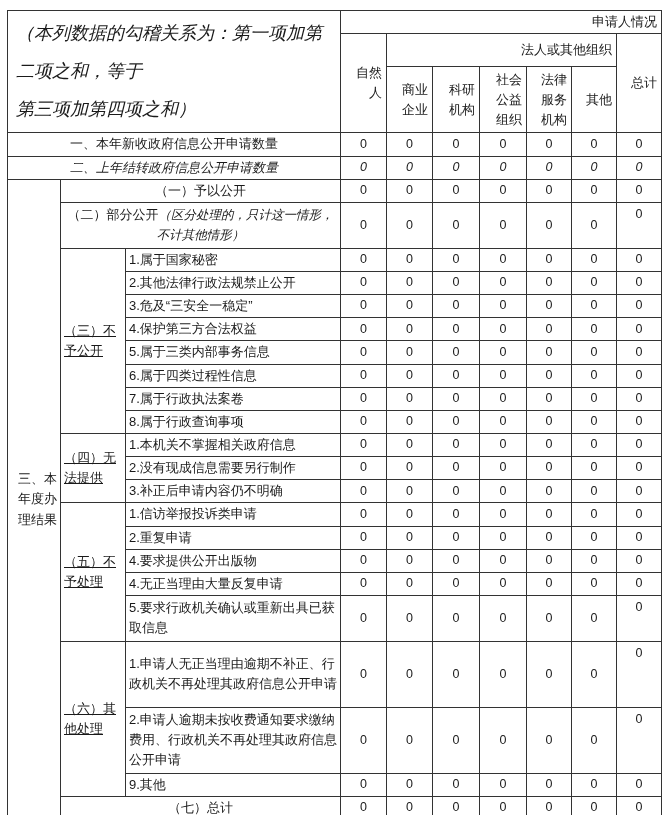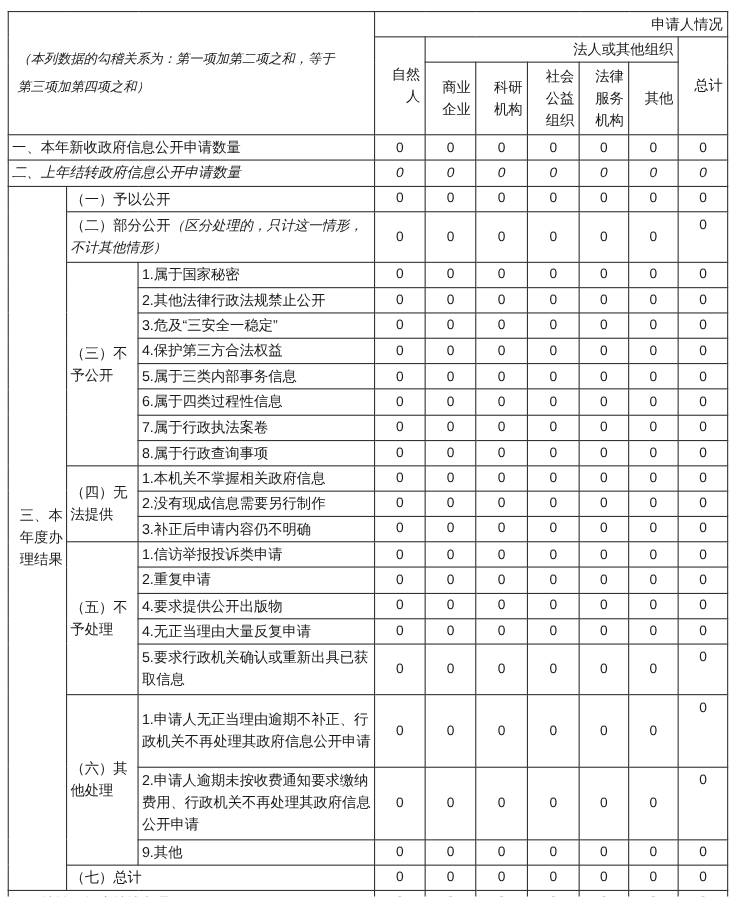--- a/index.html
+++ b/index.html
@@ -18,32 +18,32 @@
     padding:1px 3px;
     word-break:break-all;
     overflow:hidden;
   }
   
   tr.hr1{height:23px;} tr.hr2{height:22px;} tr.hr3{height:66px;}
   td.hc{text-align:right;padding:1px 4px;}
   td.corner{
     font-family:"Liberation Serif","DejaVu Serif",serif;
     font-style:italic;
-    font-size:12px;
+    font-size:18px;
     line-height:2.1;
     padding:4px 8px;
     text-align:left;
     vertical-align:middle;
     white-space:pre-line;
     word-break:break-all;
   }
   
-  td.lbl{text-align:left;}
+  td.lbl{text-align:center;}
   td.sec{text-align:right;padding:1px 3px;}
-  td.cat{text-align:left;padding:1px 3px;}
+  td.cat{text-align:left;padding:1px 3px;text-decoration:underline;}
   td.item{text-align:left;}
   td.num{text-align:center;font-size:12.5px;padding:1px 2px;}
   td.vtop{vertical-align:top;padding-top:2px;}
   .kai{
     font-family:"Liberation Serif","DejaVu Serif",serif;
     font-style:italic;
     font-size:12.5px;
   }
 </style>
 </head>

